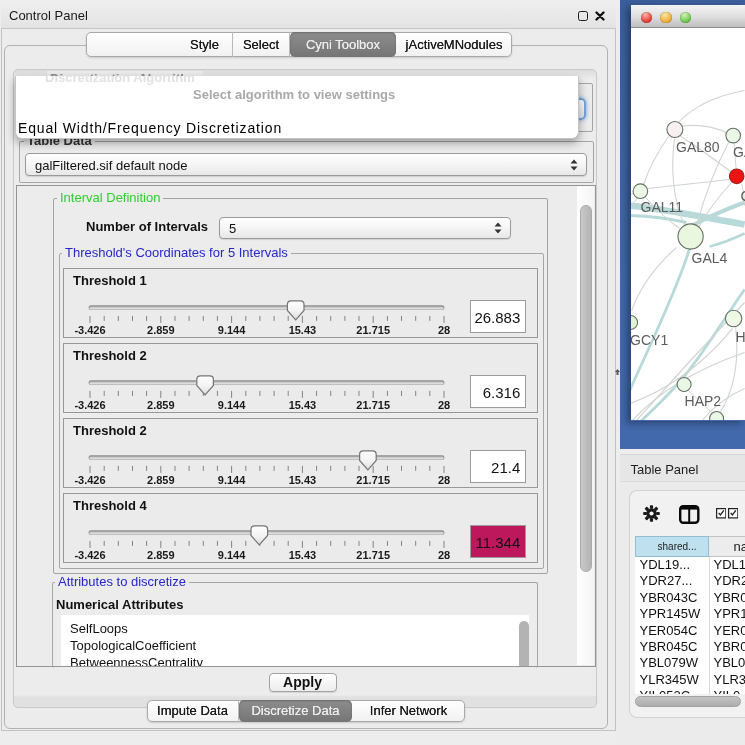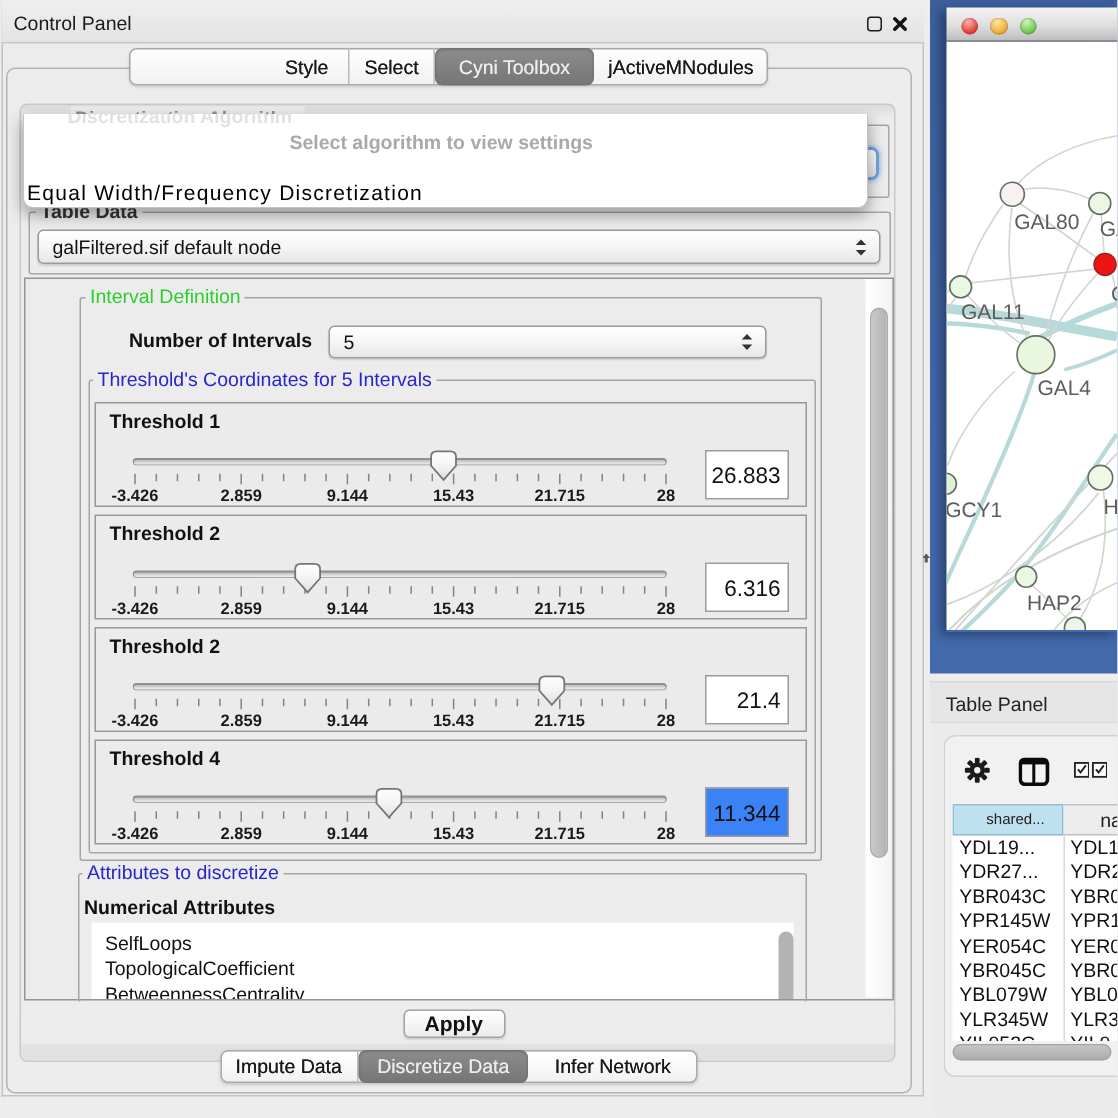--- a/index.html
+++ b/index.html
@@ -174,21 +174,21 @@
       </defs>
       <path d="M26.0 46.9 V53.9 M40.2 46.9 V51.9 M54.3 46.9 V51.9 M68.5 46.9 V51.9 M82.6 46.9 V51.9 M96.8 46.9 V53.9 M111.0 46.9 V51.9 M125.1 46.9 V51.9 M139.3 46.9 V51.9 M153.4 46.9 V51.9 M167.6 46.9 V53.9 M181.8 46.9 V51.9 M195.9 46.9 V51.9 M210.1 46.9 V51.9 M224.2 46.9 V51.9 M238.4 46.9 V53.9 M252.6 46.9 V51.9 M266.7 46.9 V51.9 M280.9 46.9 V51.9 M295.0 46.9 V51.9 M309.2 46.9 V53.9 M323.4 46.9 V51.9 M337.5 46.9 V51.9 M351.7 46.9 V51.9 M365.8 46.9 V51.9 M380.0 46.9 V53.9" stroke="#838383" stroke-width="1" fill="none"></path>
       <text x="26.0" y="65" font-size="11" font-weight="bold" fill="#1a1a1a" text-anchor="middle" font-family="Liberation Sans">-3.426</text>
       <text x="96.8" y="65" font-size="11" font-weight="bold" fill="#1a1a1a" text-anchor="middle" font-family="Liberation Sans">2.859</text>
       <text x="167.6" y="65" font-size="11" font-weight="bold" fill="#1a1a1a" text-anchor="middle" font-family="Liberation Sans">9.144</text>
       <text x="238.4" y="65" font-size="11" font-weight="bold" fill="#1a1a1a" text-anchor="middle" font-family="Liberation Sans">15.43</text>
       <text x="309.2" y="65" font-size="11" font-weight="bold" fill="#1a1a1a" text-anchor="middle" font-family="Liberation Sans">21.715</text>
       <text x="380.0" y="65" font-size="11" font-weight="bold" fill="#1a1a1a" text-anchor="middle" font-family="Liberation Sans">28</text>
       <path d="M187.0 41.5 L187.0 35.5 Q187.0 31.9 190.7 31.9 L199.9 31.9 Q203.6 31.9 203.6 35.5 L203.6 41.5 L195.3 50.9 Z" fill="url(#thg3)" stroke="#757575" stroke-width="1.2"></path>
     </svg>
-<div class="abs" style="left:406.3px;top:30.7px;width:56px;height:33px;background:#3b82f6;border:1px solid #9b9b9b;box-sizing:border-box;font-size:15px;color:#111;text-align:right;line-height:33px;padding-right:5px">11.344</div>
+<div class="abs" style="left:406.3px;top:30.7px;width:56px;height:33px;background:#be185d;border:1px solid #9b9b9b;box-sizing:border-box;font-size:15px;color:#111;text-align:right;line-height:33px;padding-right:5px">11.344</div>
 </div>
 
 <div class="gbox" style="left:52px;top:582px;width:484px;height:85px;border-bottom:none"></div>
 <div class="gtitle" style="left:55px;top:575px;color:#2626cc">Attributes to discretize</div>
 <div class="abs b" style="left:56px;top:597px;font-size:13px;color:#111">Numerical Attributes</div>
 <div class="abs" style="left:61px;top:615px;width:468px;height:51px;background:#fff;overflow:hidden">
   <div style="font-size:13px;color:#111;padding:5px 0 0 9px;line-height:17px">SelfLoops<br>TopologicalCoefficient<br>BetweennessCentrality</div>
 </div>
 <div class="abs" style="left:518.5px;top:621px;width:10px;height:45px;border-radius:5px 5px 0 0;background:#b3b3b3"></div>
 

